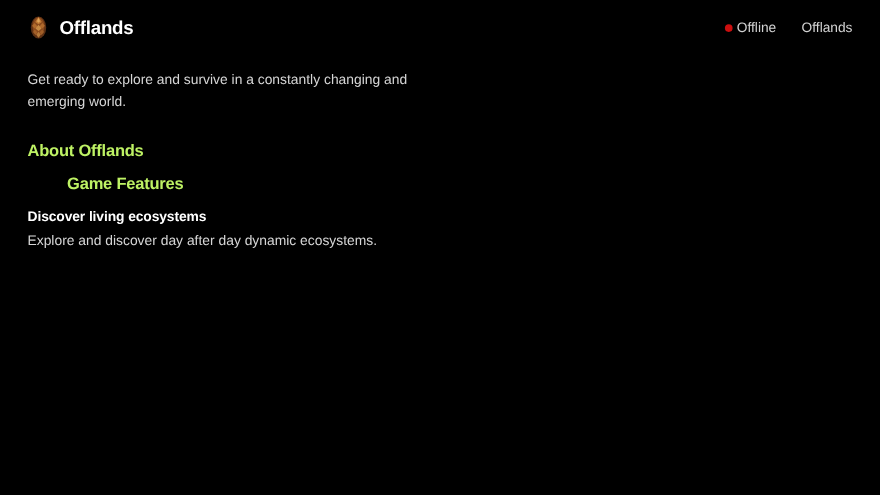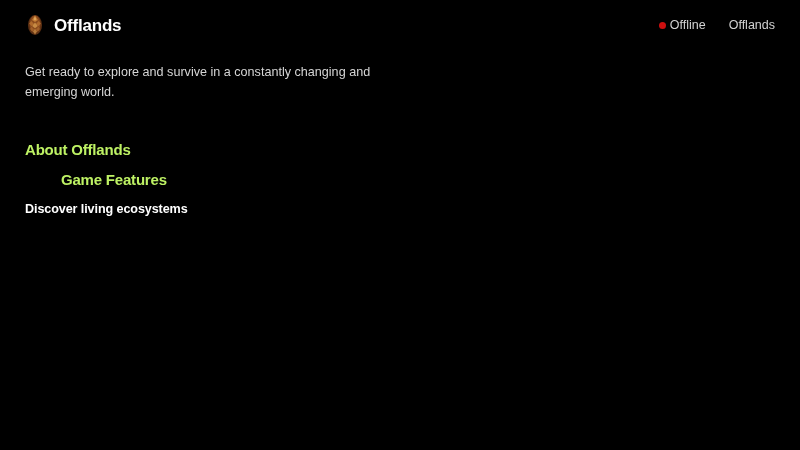--- a/index.html
+++ b/index.html
@@ -104,21 +104,21 @@
 
   .hero-accent {
     color: #15704d;
   }
 
   .lede {
     font-size: 12.6px;
     line-height: 1.62;
     color: #d6d6d6;
     max-width: 356px;
-    margin-bottom: 38px;
+    margin-bottom: 26px;
   }
 
   .section-heading {
     font-size: 15px;
     font-weight: bold;
     color: #bef264;
     letter-spacing: -0.2px;
     margin-bottom: 13px;
   }
 
@@ -193,17 +193,18 @@
 
 
     <p class="lede">Get ready to explore and survive in a constantly changing and emerging world.</p>
 
     <h2 class="section-heading">About Offlands</h2>
 
     <h2 class="section-heading features-heading">Game Features</h2>
 
     <div class="feature">
       <div class="feature-title">Discover living ecosystems</div>
+      <div class="feature-text">Explore and discover day after day dynamic ecosystems.</div>
     </div>
 
   </main>
 
 </div>
 
 </body></html>

